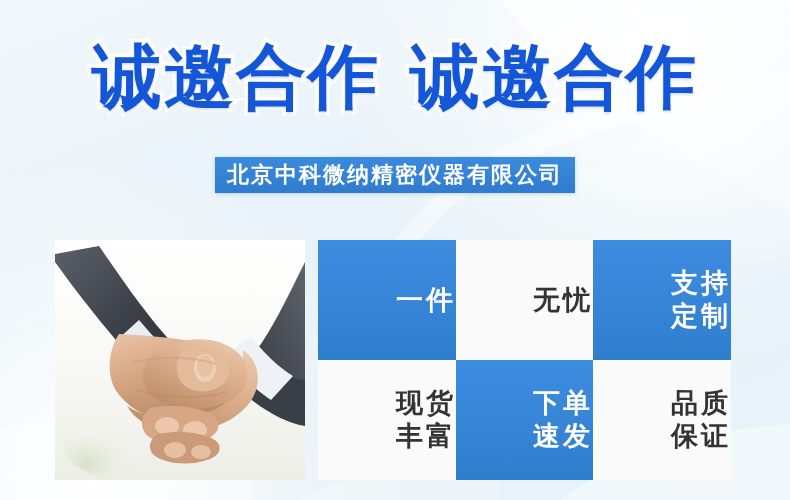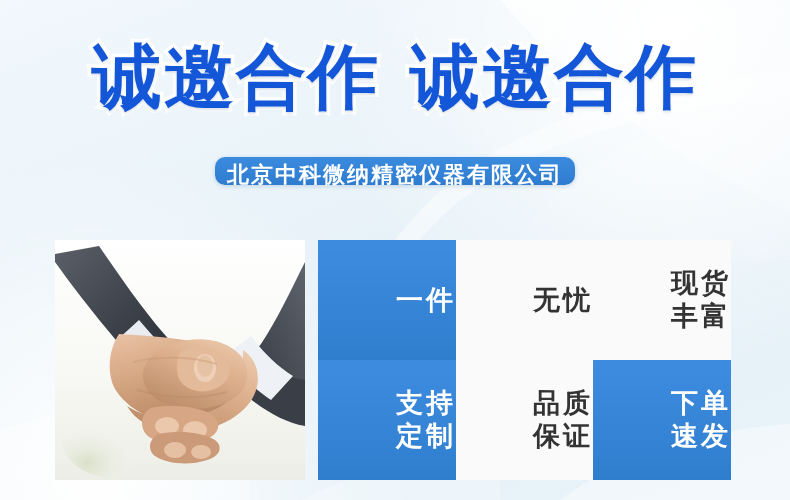--- a/index.html
+++ b/index.html
@@ -35,23 +35,22 @@
   .subtitle-wrap{
     position:absolute;top:157px;left:0;right:0;text-align:center;
   }
   .subtitle-bar{
     display:inline-block;
     background:linear-gradient(180deg,#3a8ade 0%,#2f7ccf 100%);
     color:#ffffff;
     font-size:22px;line-height:36px;
     font-weight:bold;
     letter-spacing:2px;
-    padding:0 12px;height:28px;
+    padding:0 12px;height:36px;
     box-shadow:0 1px 4px rgba(60,110,170,.25);
-    border-radius:10px;
   }
   
   .photo{
     position:absolute;left:55px;top:240px;width:250px;height:240px;
     background:#ffffff;overflow:hidden;
   }
   .photo svg{display:block;width:250px;height:240px;}
   
   .grid{
     position:absolute;left:318px;top:240px;
@@ -183,31 +182,31 @@
     </svg>
   </div>
 
   <div class="grid">
     <div class="cell blue">
       <span class="l1">一件</span>
     </div>
     <div class="cell light">
       <span class="l1">无忧</span>
     </div>
+    <div class="cell blue">
+      <span class="l1">支持</span>
+      <span class="l2">定制</span>
+    </div>
     <div class="cell light">
       <span class="l1">现货</span>
       <span class="l2">丰富</span>
     </div>
     <div class="cell blue">
-      <span class="l1">支持</span>
-      <span class="l2">定制</span>
+      <span class="l1">下单</span>
+      <span class="l2">速发</span>
     </div>
     <div class="cell light">
       <span class="l1">品质</span>
       <span class="l2">保证</span>
     </div>
-    <div class="cell blue">
-      <span class="l1">下单</span>
-      <span class="l2">速发</span>
-    </div>
   </div>
 
 </div>
 
 </body></html>

